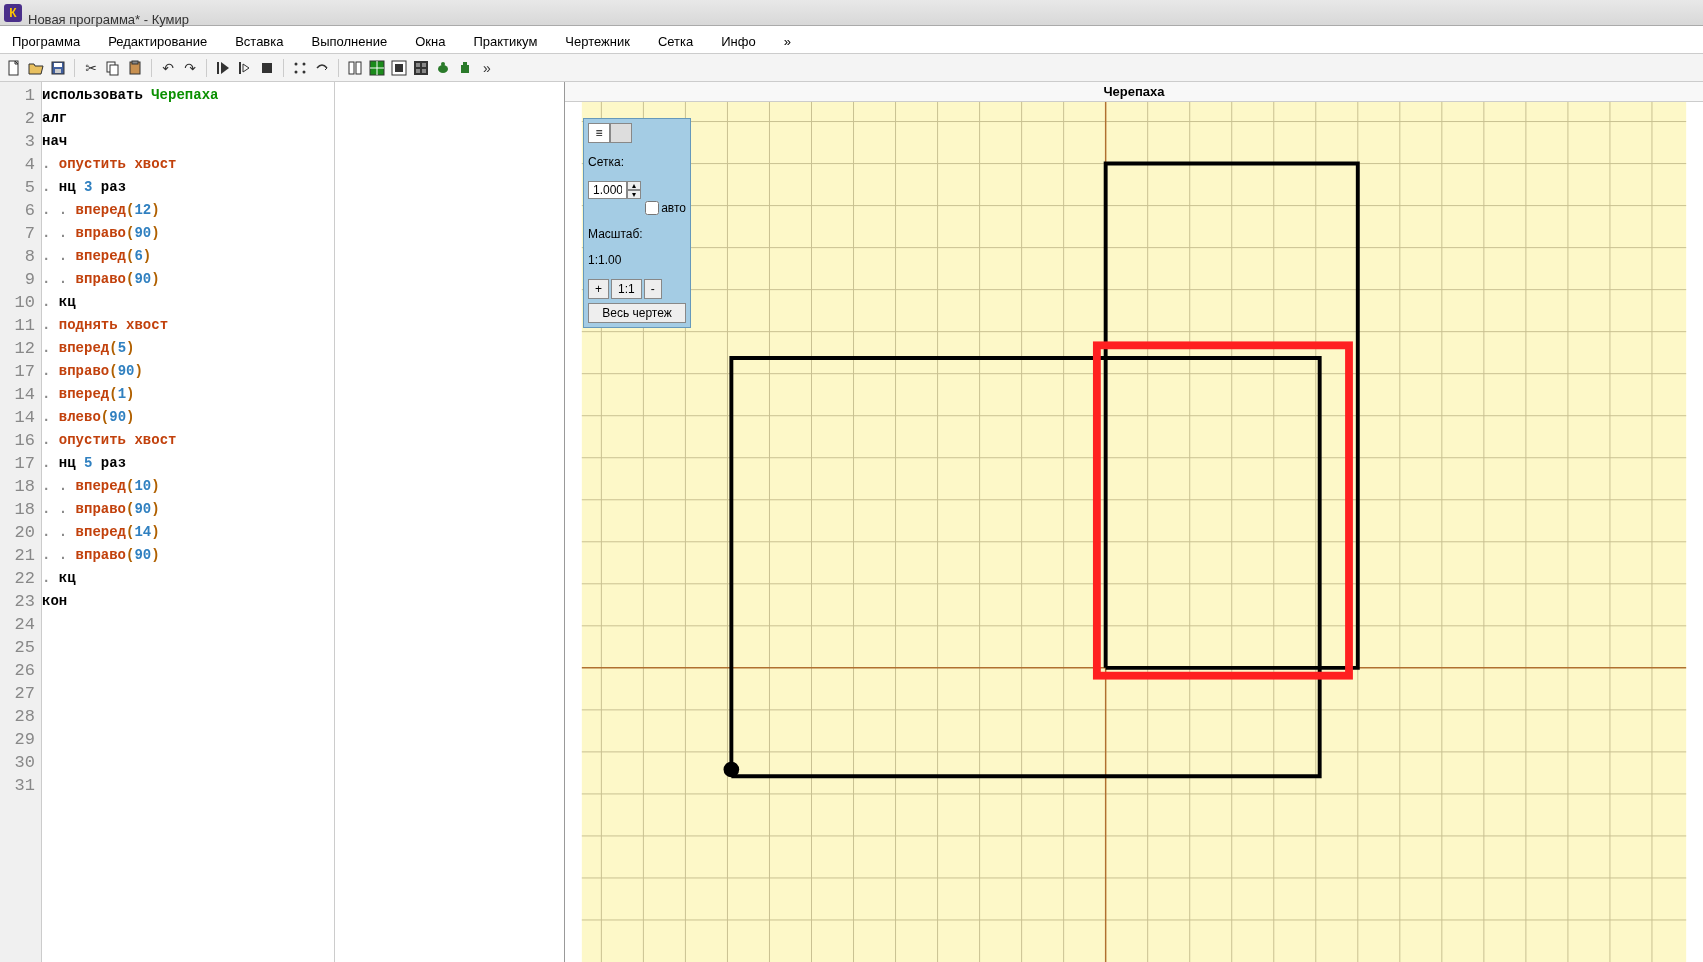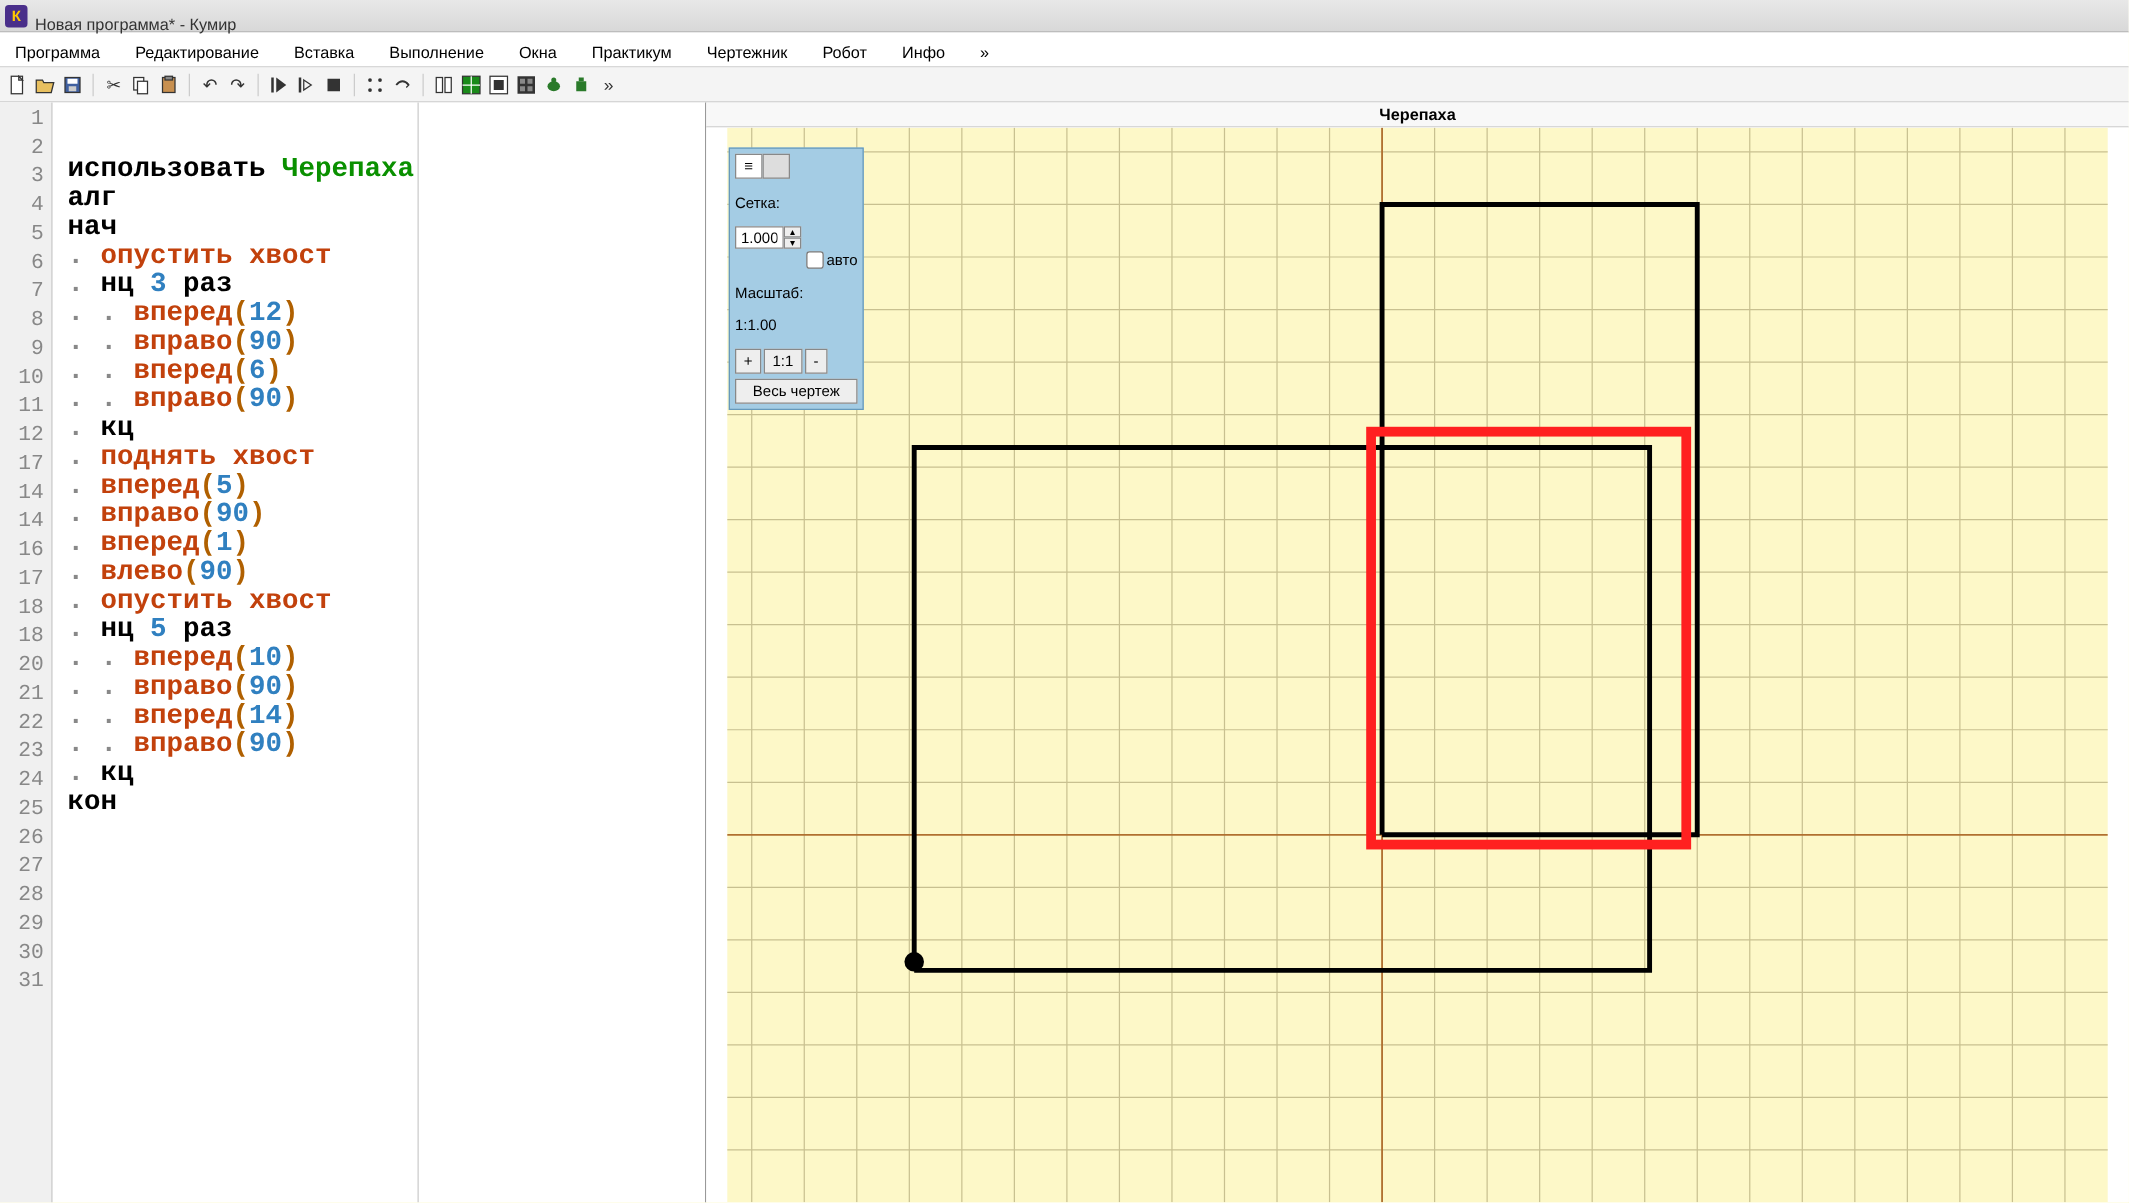--- a/index.html
+++ b/index.html
@@ -79,27 +79,26 @@
   padding-right: 6px;
   padding-top: 2px;
   color: #888;
   font-family: 'Courier New', monospace;
   font-size: 17px;
   line-height: 23px;
 }
 .code {
   flex: 1;
   padding-top: 2px;
-  padding-left: 12px;
+  padding-left: 0;
   font-family: 'Courier New', monospace;
-  font-size: 22px;
+  font-size: 14px;
   line-height: 23px;
   white-space: pre;
   font-weight: bold;
-  margin-top: 40px;
 }
 .kw { color: #000; }
 .ident { color: #0a9000; }
 .cmd { color: #c2410c; }
 .num { color: #3080c0; }
 .punct { color: #b06000; }
 .dot { color: #888; }
 
 .output-pane {
   flex: 1;
@@ -181,21 +180,21 @@
 </div>
 
 <div class="menubar" id="menubar">
     <div class="menu-item">Программа</div>
     <div class="menu-item">Редактирование</div>
     <div class="menu-item">Вставка</div>
     <div class="menu-item">Выполнение</div>
     <div class="menu-item">Окна</div>
     <div class="menu-item">Практикум</div>
     <div class="menu-item">Чертежник</div>
-    <div class="menu-item">Робот</div>
+    <div class="menu-item">Сетка</div>
     <div class="menu-item">Инфо</div>
     <div class="menu-item">»</div>
   </div>
 
 <div class="toolbar">
   <div class="tbtn">
       <svg viewBox="0 0 16 16">
         <rect x="3" y="1" width="9" height="14" fill="#fff" stroke="#333"></rect>
         <path d="M9 1 L12 4 L9 4 Z" fill="#ddd" stroke="#333"></path>
       </svg>

